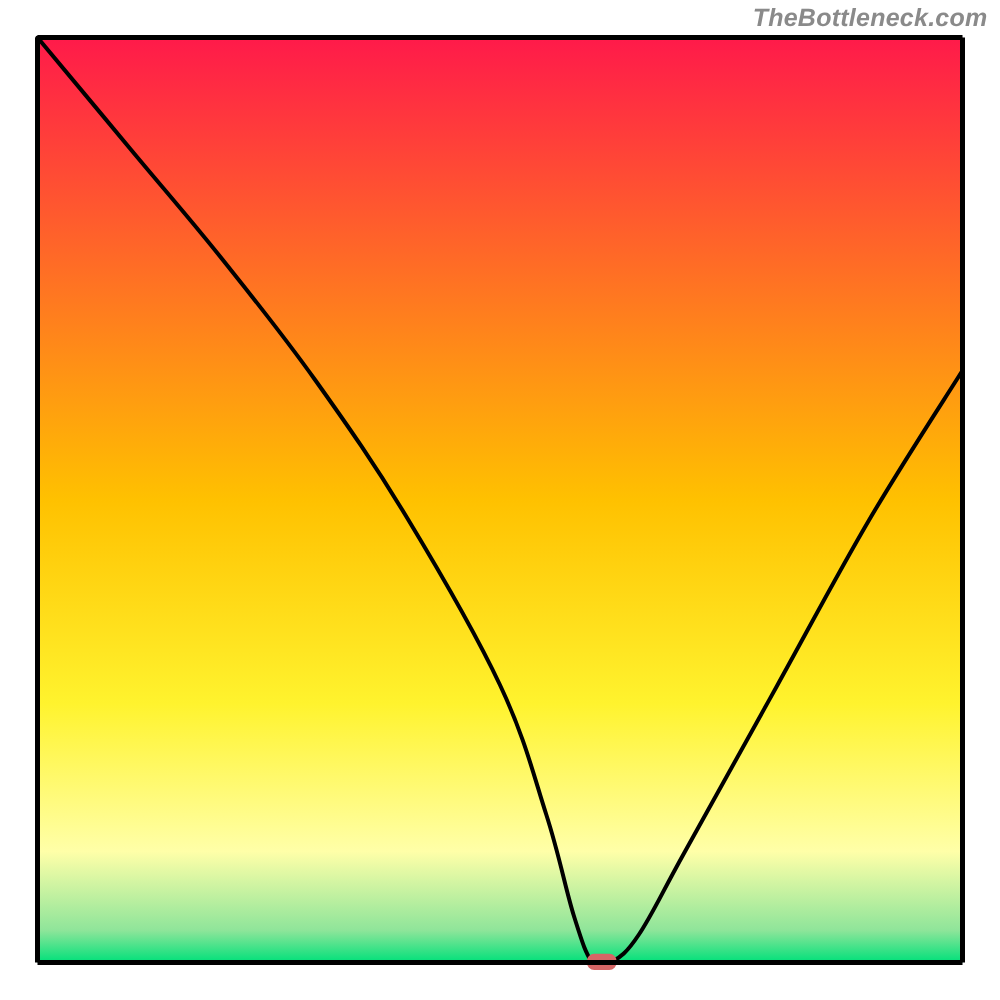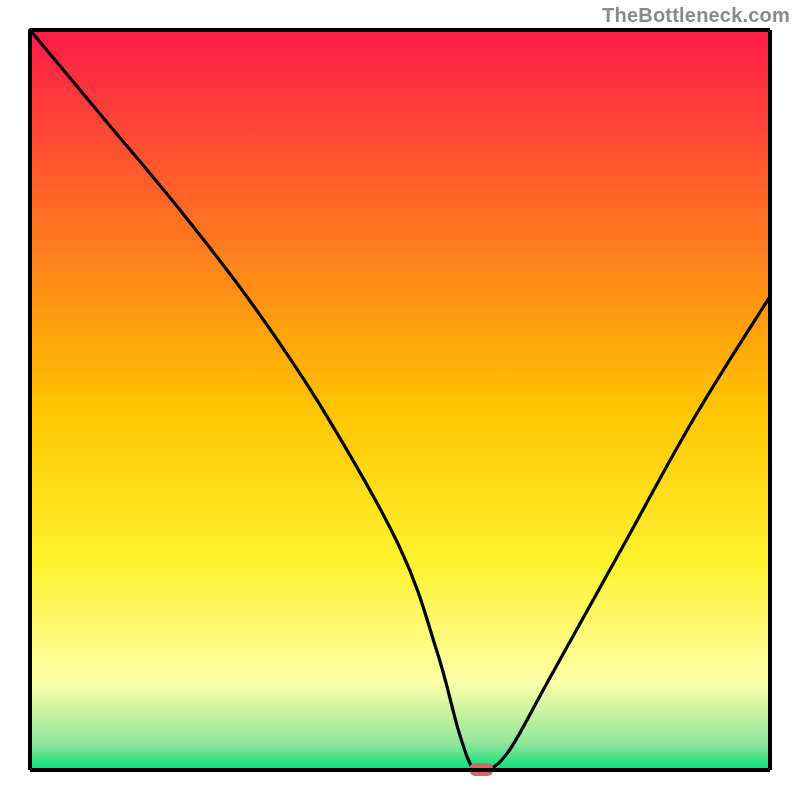--- a/index.html
+++ b/index.html
@@ -7,20 +7,21 @@
     padding: 0;
     width: 800px;
     height: 800px;
     background: #ffffff;
     font-family: Arial, Helvetica, sans-serif;
   }
   .stage {
     position: relative;
     width: 800px;
     height: 800px;
+    font-style: italic;
   }
   .watermark {
     position: absolute;
     top: 4px;
     right: 10px;
     font-size: 20px;
     font-weight: 600;
     color: #8a8a8a;
     letter-spacing: 0.2px;
     z-index: 30;

